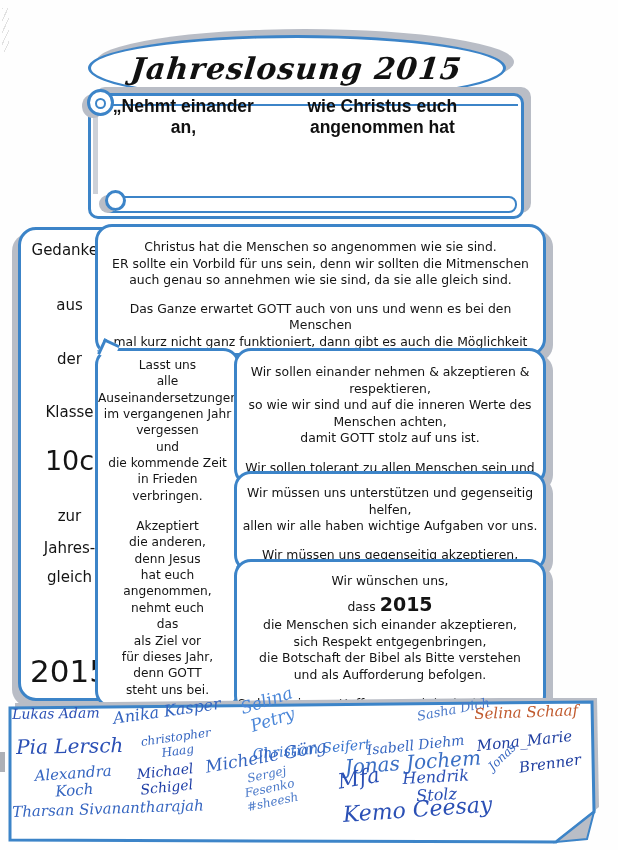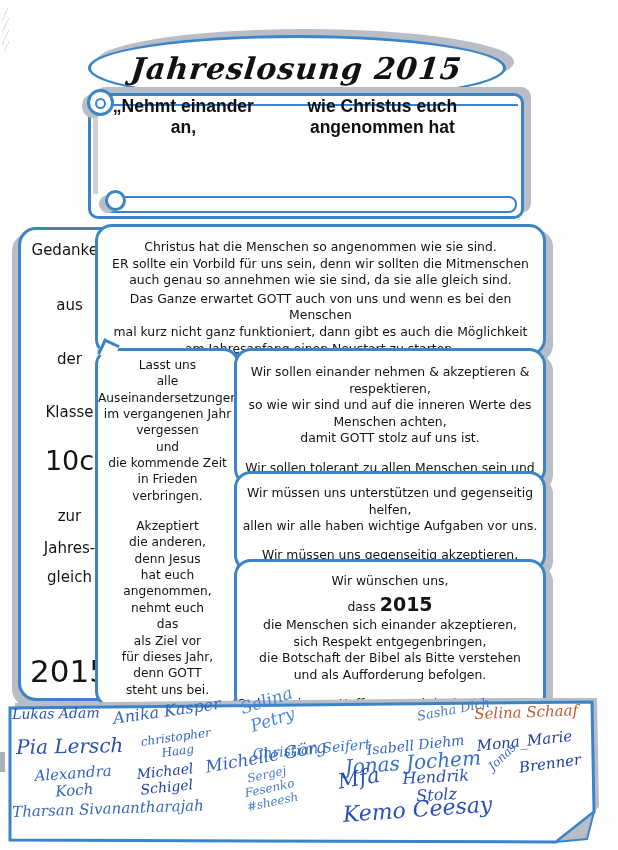--- a/index.html
+++ b/index.html
@@ -40,21 +40,21 @@
   .sb-0{margin-top:12px;} .sb-1{margin-top:38px;} .sb-2{margin-top:38px;}
   .sb-3{margin-top:36px;} .sb-4{margin-top:26px;font-size:27px;} .sb-5{margin-top:32px;}
   .sb-6{margin-top:16px;} .sb-7{margin-top:12px;}
   .sb-8{margin-top:auto;margin-bottom:10px;font-size:31px;}
 
   
   .bubble{position:absolute;background:#fff;border:3px solid #3c84c8;border-radius:17px;
      box-shadow:7px 6px 0 0 #b9bdc6;text-align:center;font-size:12.4px;line-height:1.34;
      display:flex;flex-direction:column;}
   .bubble p{margin:0;white-space:pre-line;}
-  .b-top{left:95px;top:224px;width:445px;height:114px;padding-top:12px;row-gap:2px;}
+  .b-top{left:95px;top:224px;width:445px;height:114px;padding-top:12px;row-gap:12px;}
   .b-narrow{left:95px;top:348px;width:139px;height:348px;padding-top:6px;row-gap:14px;font-size:12.2px;}
   .b-accept{left:234px;top:348px;width:306px;height:119px;padding-top:13px;row-gap:13px;}
   .b-support{left:234px;top:471px;width:306px;height:84px;padding-top:11px;row-gap:12px;}
   .b-wish{left:234px;top:559px;width:306px;height:137px;padding-top:11px;}
   .tail{position:absolute;width:14px;height:14px;background:#fff;}
   .tail-down{border-left:3px solid #3c84c8;border-bottom:3px solid #3c84c8;
      transform:rotate(-25deg);left:2px;bottom:-10px;}
   .tail-up{border-left:3px solid #3c84c8;border-top:3px solid #3c84c8;
      transform:rotate(25deg);left:2px;top:-10px;}
   .dass-line{margin-top:2px;}

